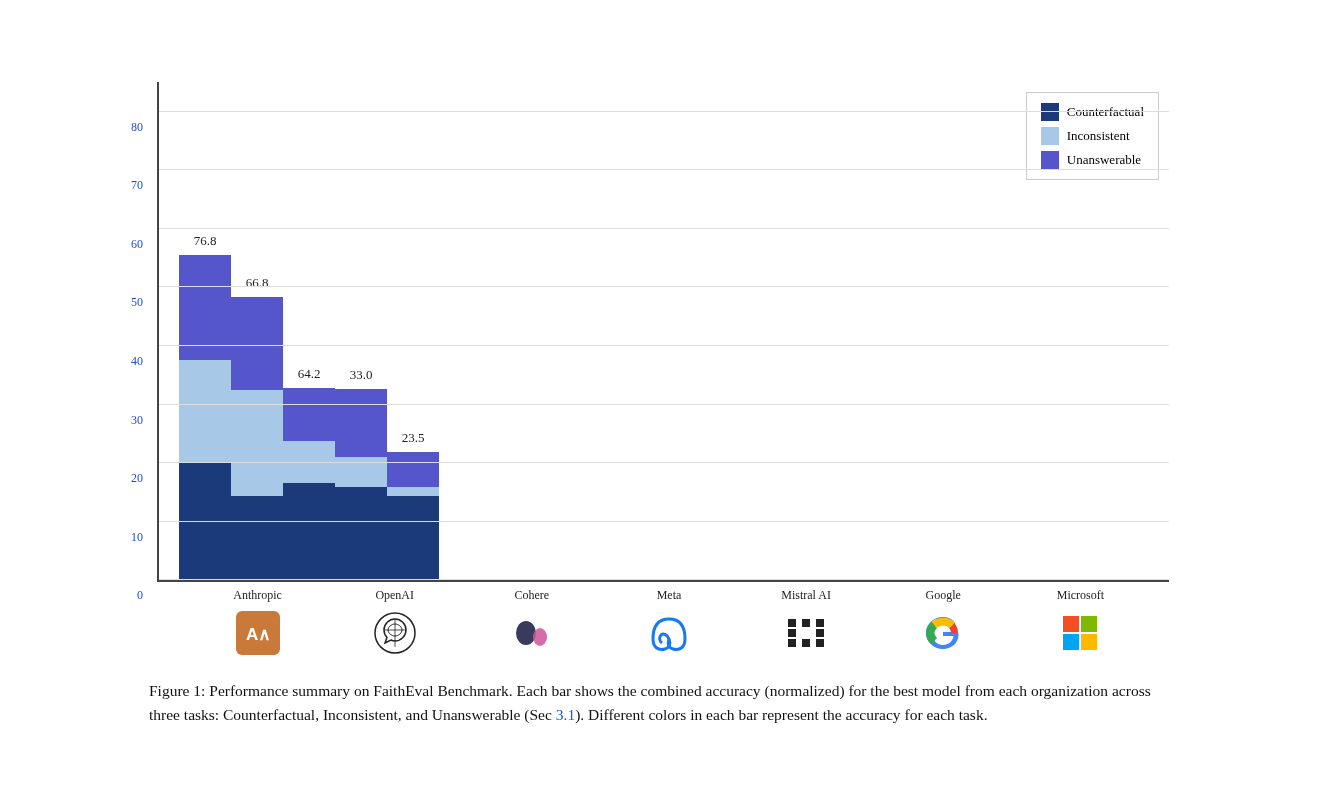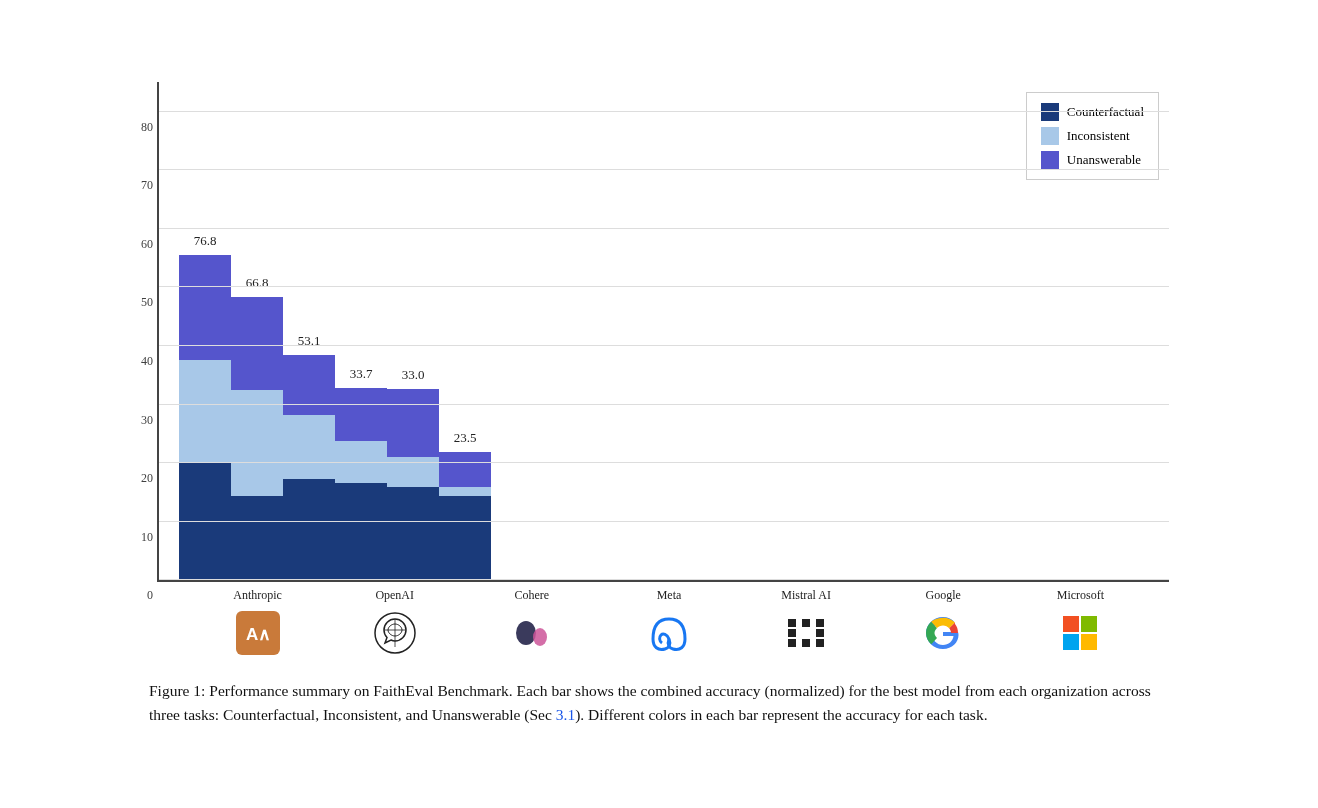--- a/index.html
+++ b/index.html
@@ -54,23 +54,23 @@
     .grid-line {
       position: absolute;
       left: 0;
       right: 0;
       border-top: 1px solid #ddd;
     }
     .y-tick-label {
       position: absolute;
       right: 100%;
       transform: translateY(50%);
-      padding-right: 6px;
+      padding-right: 16px;
       font-size: 12px;
-      color: #404040;
+      color: #1d4ed8;
       white-space: nowrap;
       margin-left: 32px;
     }
     .bars-container {
       position: absolute;
       top: 0; left: 0; right: 0; bottom: 0;
       display: flex;
       align-items: flex-end;
       justify-content: flex-start;
       padding: 0 20px;
@@ -197,29 +197,21 @@
               </div>
               <div class="bar-group">
                 <div class="bar-value-label">66.8</div>
                 <div class="bar-stack" style="height: 282.918px;">
                   <div class="bar-segment" style="height: 84.7059px; background: rgb(26, 58, 122);"></div>
                   <div class="bar-segment" style="height: 105.882px; background: rgb(168, 200, 232);"></div>
                   <div class="bar-segment" style="height: 92.3294px; background: rgb(85, 85, 204);"></div>
                 </div>
               </div>
               <div class="bar-group">
-                <div class="bar-value-label">53.1</div>
-                <div class="bar-stack" style="height: 224.894px;">
-                  <div class="bar-segment" style="height: 101.647px; background: rgb(26, 58, 122);"></div>
-                  <div class="bar-segment" style="height: 63.5294px; background: rgb(168, 200, 232);"></div>
-                  <div class="bar-segment" style="height: 59.7176px; background: rgb(85, 85, 204);"></div>
-                </div>
-              </div>
-              <div class="bar-group">
-                <div class="bar-value-label">33.7</div>
+                <div class="bar-value-label">64.2</div>
                 <div class="bar-stack" style="height: 192.706px;">
                   <div class="bar-segment" style="height: 97.4118px; background: rgb(26, 58, 122);"></div>
                   <div class="bar-segment" style="height: 42.3529px; background: rgb(168, 200, 232);"></div>
                   <div class="bar-segment" style="height: 52.9412px; background: rgb(85, 85, 204);"></div>
                 </div>
               </div>
               <div class="bar-group">
                 <div class="bar-value-label">33.0</div>
                 <div class="bar-stack" style="height: 191.012px;">
                   <div class="bar-segment" style="height: 93.1765px; background: rgb(26, 58, 122);"></div>

